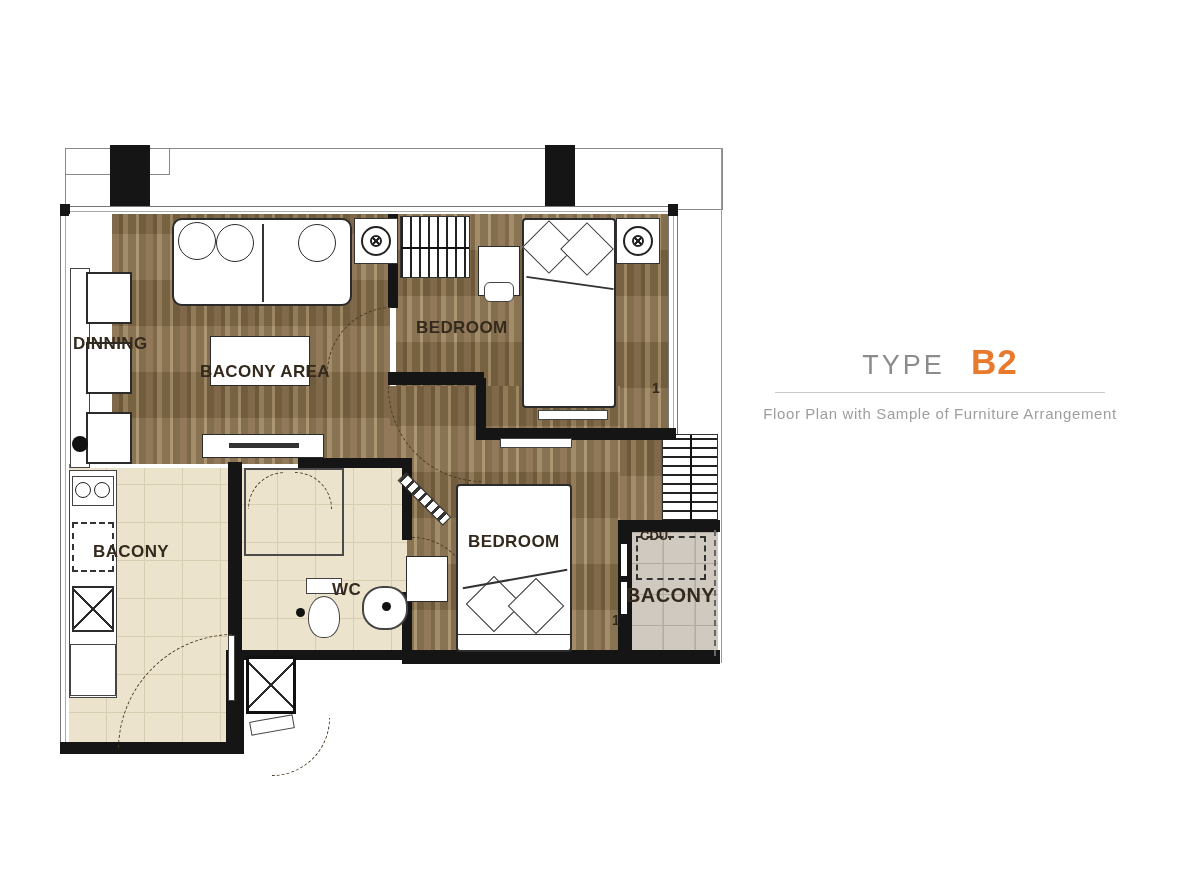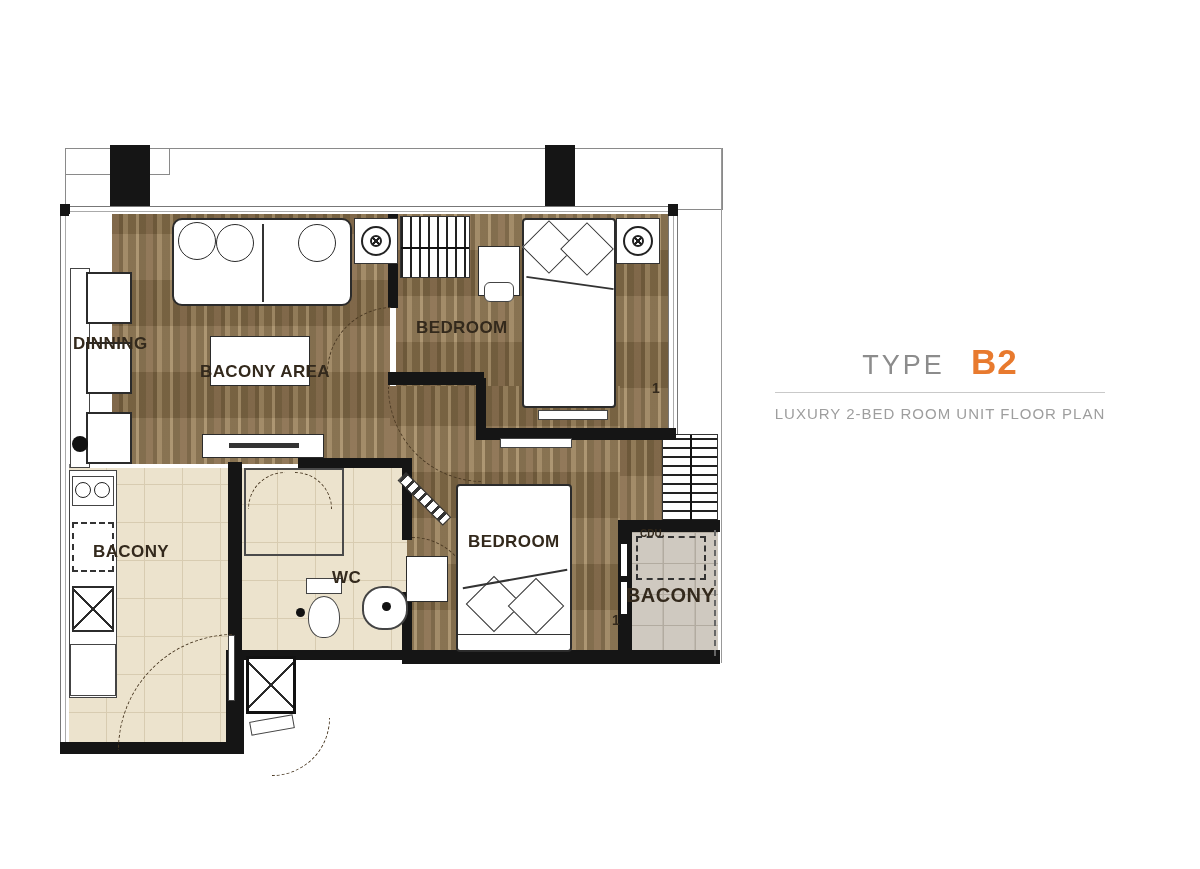--- a/index.html
+++ b/index.html
@@ -54,21 +54,21 @@
   .dot{position:absolute;border-radius:50%;background:#111}
   .ceil{position:absolute;background:#fff;border:1.5px solid #333}
   .ceil .c1{position:absolute;left:50%;top:50%;width:30px;height:30px;margin:-15px 0 0 -15px;
     border:2px solid #222;border-radius:50%}
   .ceil .c2{position:absolute;left:50%;top:50%;width:12px;height:12px;margin:-6px 0 0 -6px;
     border:2px solid #222;border-radius:50%;background-image:
     linear-gradient(45deg,transparent calc(50% - 1px),#222 calc(50% - 1px),#222 calc(50% + 1px),transparent calc(50% + 1px)),
     linear-gradient(-45deg,transparent calc(50% - 1px),#222 calc(50% - 1px),#222 calc(50% + 1px),transparent calc(50% + 1px))}
   .rlabel{position:absolute;font-weight:bold;font-size:17px;color:var(--label-ink);
     letter-spacing:.4px;white-space:nowrap}
-  .slabel{position:absolute;font-weight:bold;font-size:10px;color:var(--label-ink);white-space:nowrap}
+  .slabel{position:absolute;font-weight:bold;font-size:13px;color:var(--label-ink);white-space:nowrap}
   .sofa-cushion{position:absolute;width:38px;height:38px;border:1.8px solid #2b2b2b;border-radius:50%;background:#fff}
   .bedline{position:absolute;background:#333}
   .stripes{position:absolute;border:1px solid #333;background:
     repeating-linear-gradient(90deg,#333 0 3px,#fff 3px 9px)}
   
   #info{position:absolute;left:740px;top:342px;width:400px;text-align:center}
   #titleRow{display:flex;justify-content:center;align-items:baseline;gap:26px}
   #typeLabel{font-size:27px;color:var(--title-gray);letter-spacing:3px}
   #typeCode{font-size:35px;font-weight:bold;color:var(--accent-orange);letter-spacing:1px}
   #divider{width:330px;height:1px;background:#c9c9c9;margin:10px auto 10px auto}
@@ -193,27 +193,27 @@
   <div class="thinfurn" style="left:190px;top:578px;width:44px;height:14px;transform:rotate(-10deg)"></div>
   <div class="thinfurn" style="left:168px;top:495px;width:7px;height:66px"></div>
 
   <div class="dashbox" style="left:576px;top:396px;width:70px;height:44px"></div>
 
   <div class="rlabel" style="left:13px;top:194px">DINNING</div>
   <div class="rlabel" style="left:140px;top:222px">BACONY AREA</div>
   <div class="rlabel" style="left:356px;top:178px">BEDROOM</div>
   <div class="rlabel" style="left:408px;top:392px">BEDROOM</div>
   <div class="rlabel" style="left:33px;top:402px">BACONY</div>
-  <div class="rlabel" style="left:272px;top:428px">WC</div>
+  <div class="rlabel" style="left:272px;top:440px">WC</div>
   <div class="rlabel" style="left:566px;top:444px;font-size:20px">BACONY</div>
   <div class="slabel" style="left:580px;top:388px">CDU.</div>
   <div class="slabel" style="left:592px;top:240px;font-size:14px">1</div>
   <div class="slabel" style="left:552px;top:472px;font-size:14px">1</div>
 </div>
 
 <div id="info">
   <div id="titleRow">
     <span id="typeLabel">TYPE</span>
     <span id="typeCode">B2</span>
   </div>
   <div id="divider"></div>
-  <div class="descline" style="letter-spacing:1px">LUXURY 2-BED ROOM UNIT FLOOR PLAN</div>
+  <div class="descline">Floor Plan with Sample of Furniture Arrangement</div>
 </div>
 
 </body></html>

